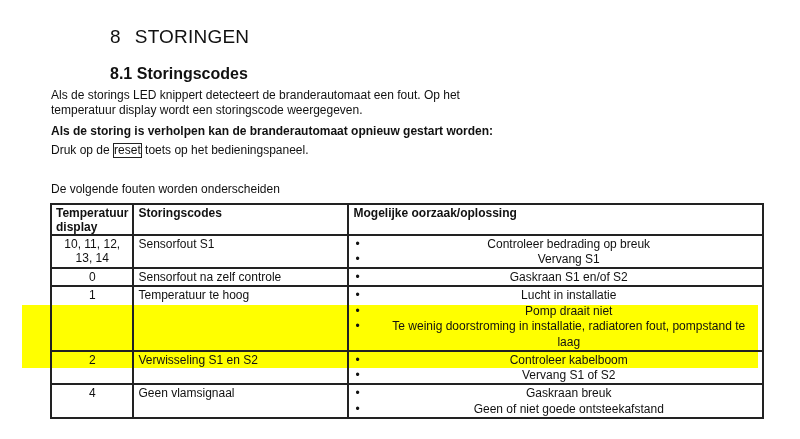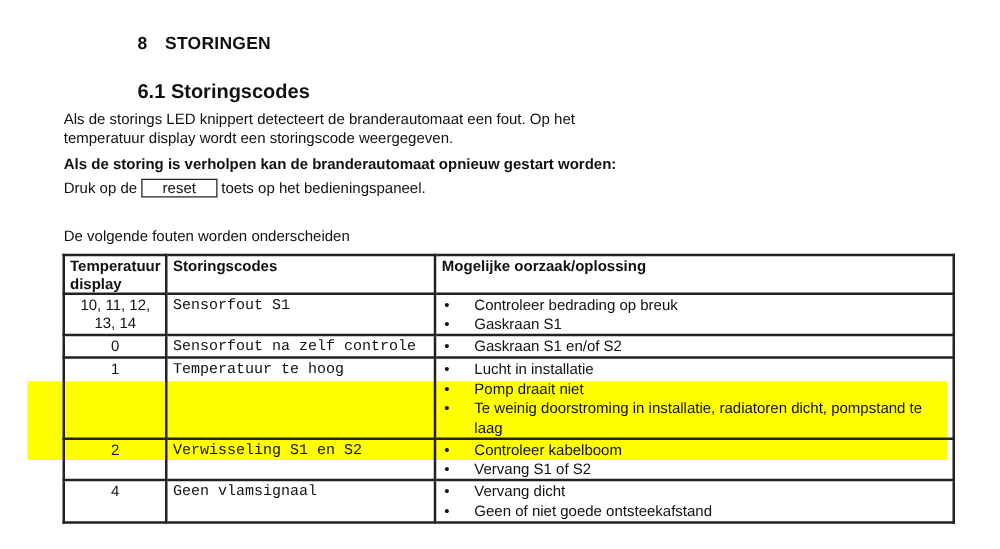--- a/index.html
+++ b/index.html
@@ -3,66 +3,66 @@
 <meta charset="utf-8">
 <style>
   html, body { margin: 0; padding: 0; }
   body {
     width: 800px; height: 439px; overflow: hidden;
     background: #ffffff; position: relative;
     font-family: "Liberation Sans", sans-serif; color: #111;
   }
   .h1 {
     position: absolute; left: 110px; top: 26px;
-    font-size: 14px; font-weight: bold; letter-spacing: 0.2px;
+    font-size: 19px; font-weight: normal; letter-spacing: 0.2px;
   }
   .h1 .num { margin-right: 14px; }
   .h2 {
     position: absolute; left: 110px; top: 65px;
     font-size: 16px; font-weight: bold;
   }
   .para {
     position: absolute; left: 51px; font-size: 12px; line-height: 15px;
   }
   .p1 { top: 88px; width: 420px; }
   .p2 { top: 124px; font-weight: bold; }
   .p3 { top: 143px; }
   .key {
-    display: inline-block; border: 1px solid #222; padding: 0 16px; line-height: 13px;
+    display: inline-block; border: 1px solid #222; padding: 0 0; line-height: 13px;
   }
   .p4 { top: 182px; }
 
   .hl {
     position: absolute; left: 22px; top: 305px; width: 736px; height: 63px;
     background: #ffff00; z-index: 0;
   }
   table.codes {
     position: absolute; left: 50px; top: 203px; width: 714px;
     border-collapse: collapse; font-size: 12px; z-index: 1;
   }
   table.codes td, table.codes th {
     border: 2px solid #222; padding: 1px 4px 0 4px; vertical-align: top; line-height: 15px;
   }
   table.codes th { text-align: left; font-weight: bold; height: 28px; margin-left: 40px; }
   table.codes td.c1 { text-align: center; width: 68px; }
-  table.codes td.c2 { width: 205px; font-family: Liberation Mono, monospace; }
+  table.codes td.c2 { width: 205px; }
   table.codes ul { list-style: none; margin: 0; padding: 0; }
-  table.codes li { position: relative; padding-left: 26px; line-height: 15px; }
+  table.codes li { position: relative; padding-left: 26px; line-height: 15px; text-align: center; }
   table.codes li::before { content: "\2022"; position: absolute; left: 2px; top: 0; }
   tr.small td { line-height: 14px; border-radius: 13px; }
   tr.tall li { line-height: 15.5px; }
 </style>
 </head>
 <body>
 
 <div class="h1">
   <span class="num">8</span><span>STORINGEN</span>
 </div>
 <div class="h2">
-  <span>6.1</span>
+  <span>8.1</span>
   <span>Storingscodes</span>
 </div>
 
 <div class="para p1">Als de storings LED knippert detecteert de branderautomaat een fout. Op het temperatuur display wordt een storingscode weergegeven.</div>
 <div class="para p2">Als de storing is verholpen kan de branderautomaat opnieuw gestart worden:</div>
 <div class="para p3">
   <span>Druk op de</span>
   <span class="key">reset</span>
   <span>toets op het bedieningspaneel.</span>
 </div>
@@ -76,59 +76,59 @@
     <th style="width:68px;line-height:14px;">Temperatuur display</th>
     <th>Storingscodes</th>
     <th>Mogelijke oorzaak/oplossing</th>
   </tr>
   <tr class="small">
     <td class="c1">10, 11, 12, 13, 14</td>
     <td class="c2">Sensorfout S1</td>
     <td>
           <ul>
       <li>Controleer bedrading op breuk</li>
-      <li>Gaskraan S1</li>
+      <li>Vervang S1</li>
     </ul>
         </td>
   </tr>
   <tr>
     <td class="c1">0</td>
     <td class="c2">Sensorfout na zelf controle</td>
     <td>
           <ul>
       <li>Gaskraan S1 en/of S2</li>
     </ul>
         </td>
   </tr>
   <tr class="tall">
     <td class="c1">1</td>
     <td class="c2">Temperatuur te hoog</td>
     <td>
           <ul>
       <li>Lucht in installatie</li>
       <li>Pomp draait niet</li>
-      <li>Te weinig doorstroming in installatie, radiatoren dicht, pompstand te laag</li>
+      <li>Te weinig doorstroming in installatie, radiatoren fout, pompstand te laag</li>
     </ul>
         </td>
   </tr>
   <tr>
     <td class="c1">2</td>
     <td class="c2">Verwisseling S1 en S2</td>
     <td>
           <ul>
       <li>Controleer kabelboom</li>
       <li>Vervang S1 of S2</li>
     </ul>
         </td>
   </tr>
   <tr class="tall">
     <td class="c1">4</td>
     <td class="c2">Geen vlamsignaal</td>
     <td>
           <ul>
-      <li>Vervang dicht</li>
+      <li>Gaskraan breuk</li>
       <li>Geen of niet goede ontsteekafstand</li>
 
     </ul>
         </td>
   </tr>
 </tbody>
   </table>
 
 </body></html>

